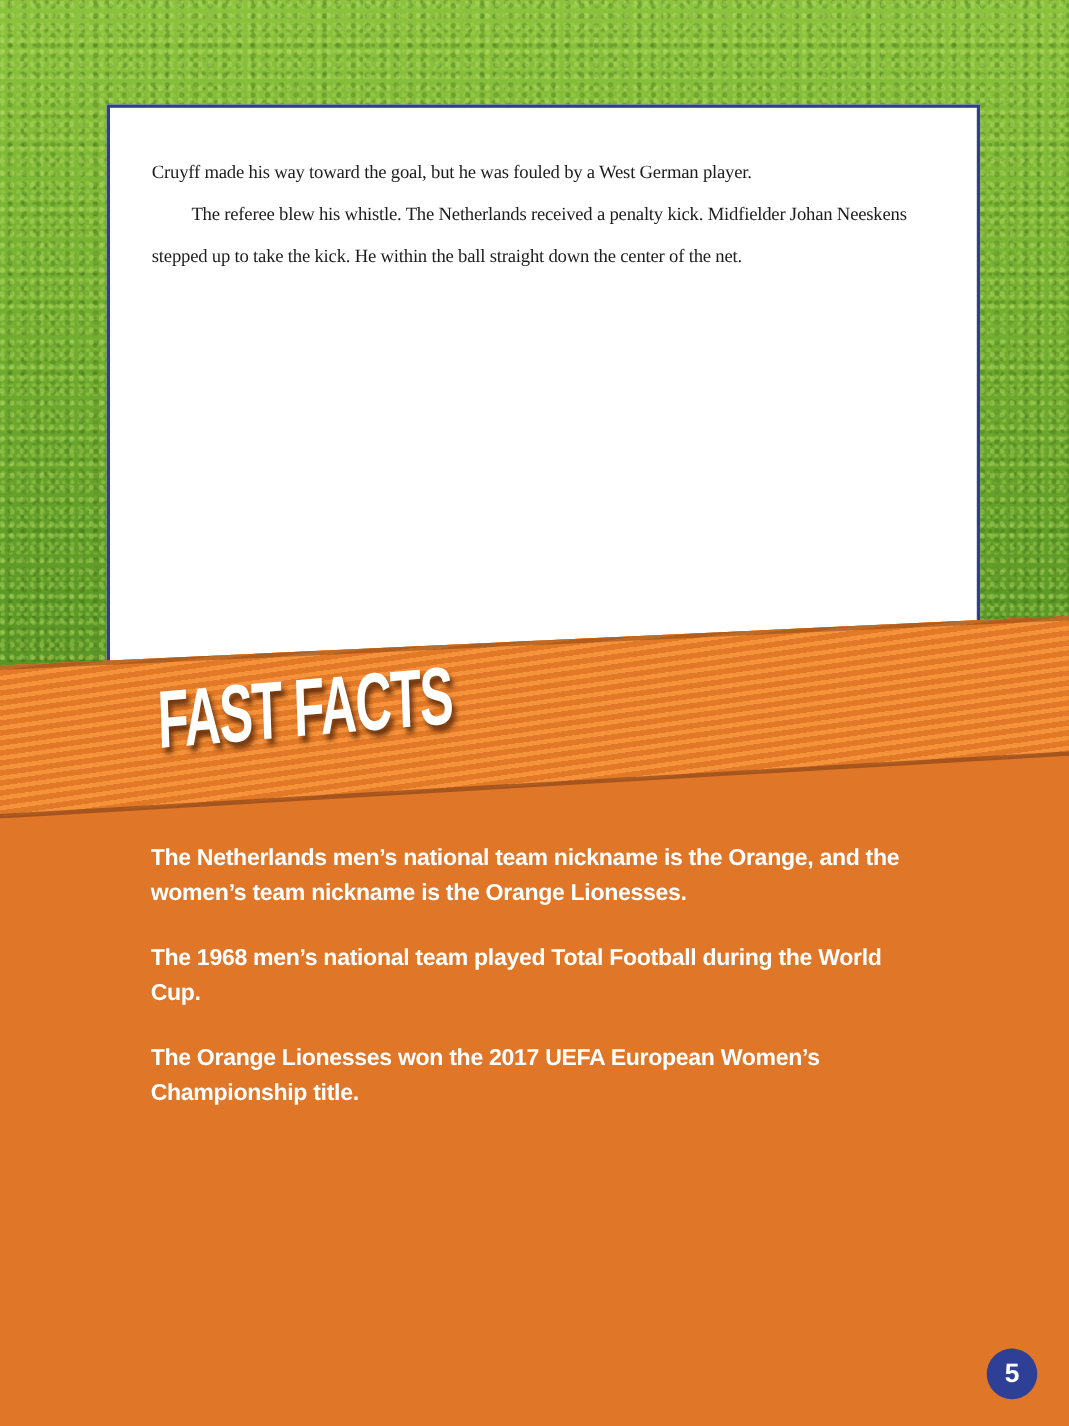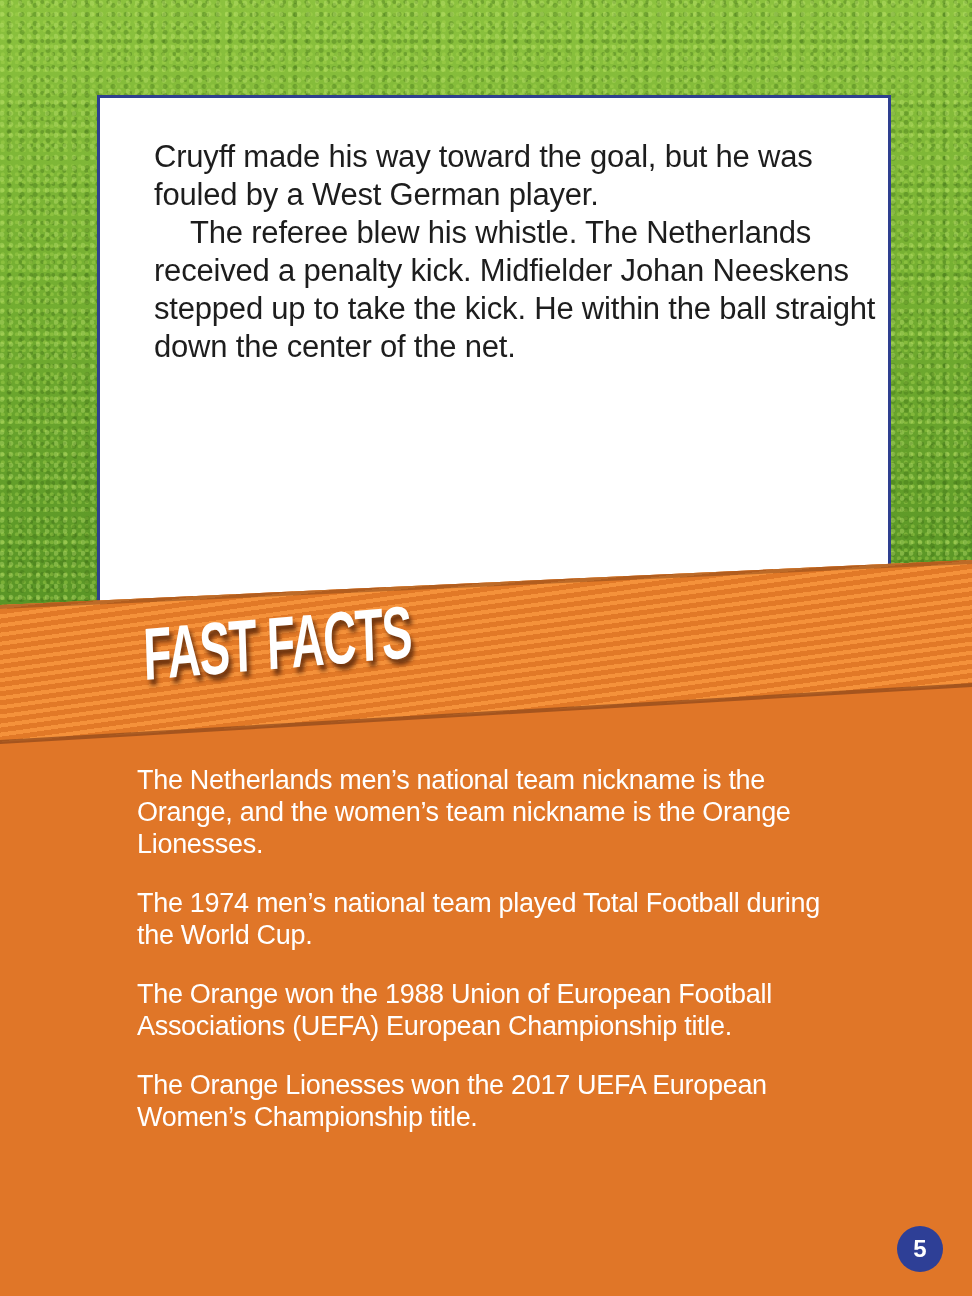--- a/index.html
+++ b/index.html
@@ -38,26 +38,25 @@
       height: 540px;
       background: #ffffff;
       border: 3px solid #2e3f8f;
       box-sizing: border-box;
     }
     .story-text {
       position: absolute;
       left: 38px;
       top: 40px;
       width: 730px;
-      font-family: Liberation Sans, sans-serif;
-      font-size: 31px;
+      font-family: Liberation Serif, serif;
+      font-size: 17px;
       line-height: 38px;
       color: #1d1d1d;
       letter-spacing: -0.2px;
-      margin-left: 16px;
     }
     .story-text p {
       margin: 0;
     }
     .story-text p.indent {
       text-indent: 36px;
     }
     
     .orange-band {
       position: absolute;
@@ -113,22 +112,22 @@
     }
     
     .facts {
       position: absolute;
       left: 137px;
       top: 764px;
       width: 700px;
     }
     .fact {
       font-family: "Liberation Sans", sans-serif;
-      font-weight: normal;
-      font-size: 27px;
+      font-weight: bold;
+      font-size: 21px;
       line-height: 32px;
       color: #ffffff;
       margin: 0 0 27px 0;
       letter-spacing: -0.3px;
     }
     
     .page-badge {
       position: absolute;
       left: 897px;
       top: 1226px;
@@ -159,20 +158,19 @@
 
 <div class="orange-band"></div>
 <div class="wave-band"></div>
 <div class="wave-shadow-top"></div>
 <div class="wave-shadow-bottom"></div>
 
 <div class="fast-facts-title">FAST FACTS</div>
 
 <div class="facts">
   <p class="fact">The Netherlands men’s national team nickname is the Orange, and the women’s team nickname is the Orange Lionesses.</p>
-  <p class="fact">The 1974 men’s national team played Total Football during the World Cup.</p>
-  <p class="fact">The Orange won the 1988 Union of European Football Associations (UEFA) European Championship title.</p>
+  <p class="fact">The 1968 men’s national team played Total Football during the World Cup.</p>
   <p class="fact">The Orange Lionesses won the 2017 UEFA European Women’s Championship title.</p>
 </div>
 
 <div class="page-badge">
   <span>5</span>
 </div>
 
 </body></html>

